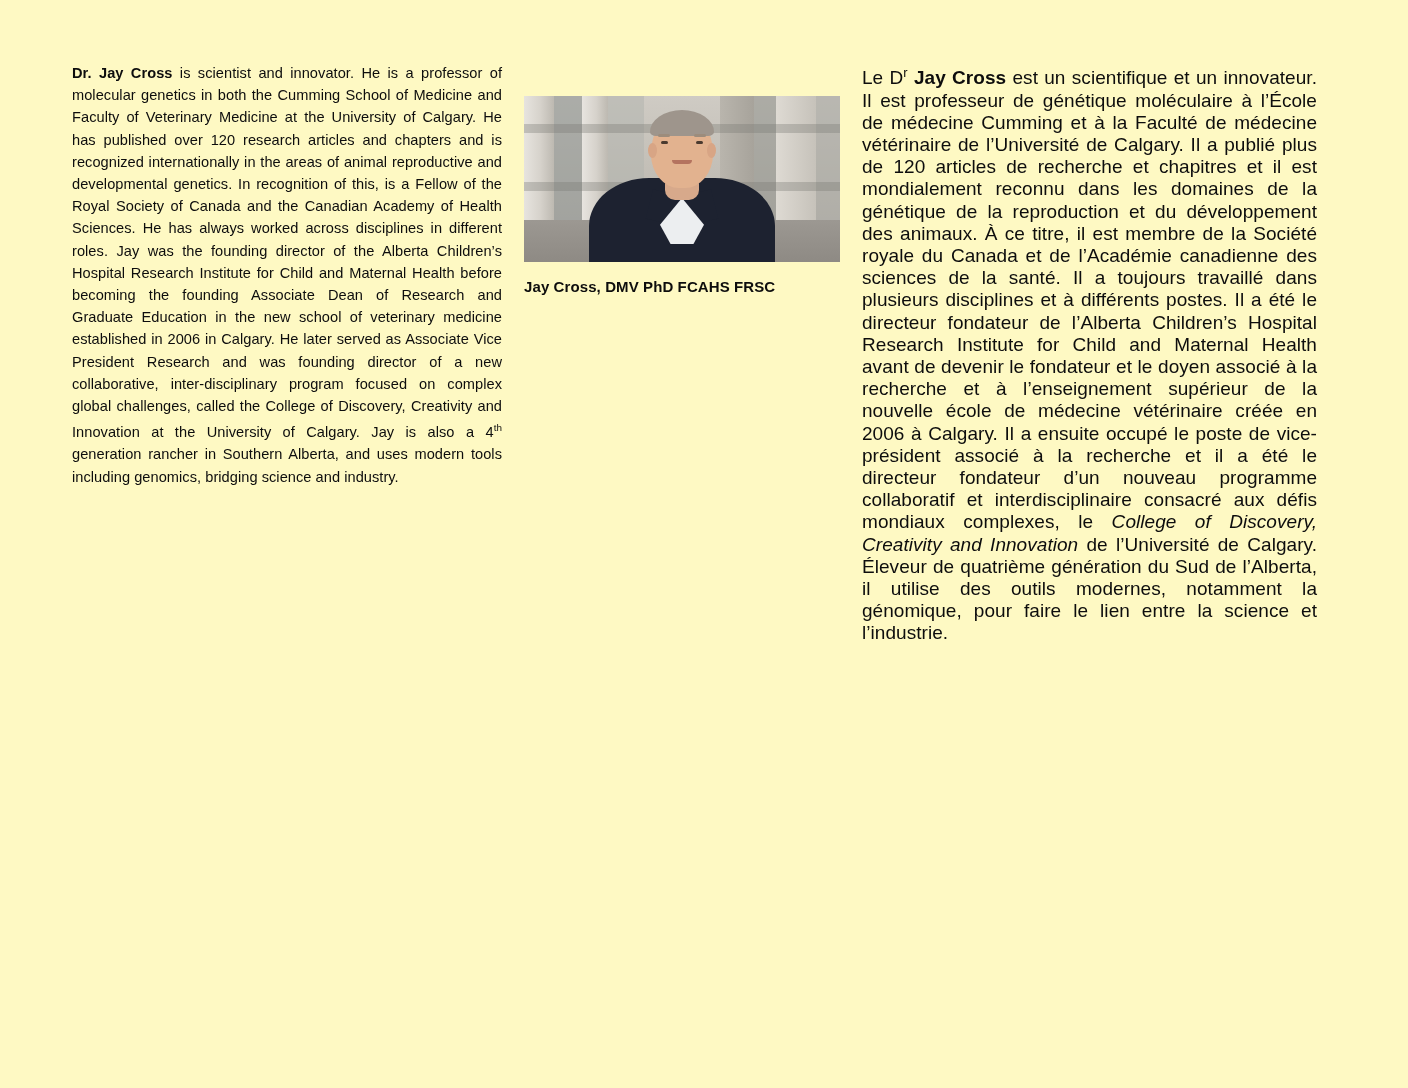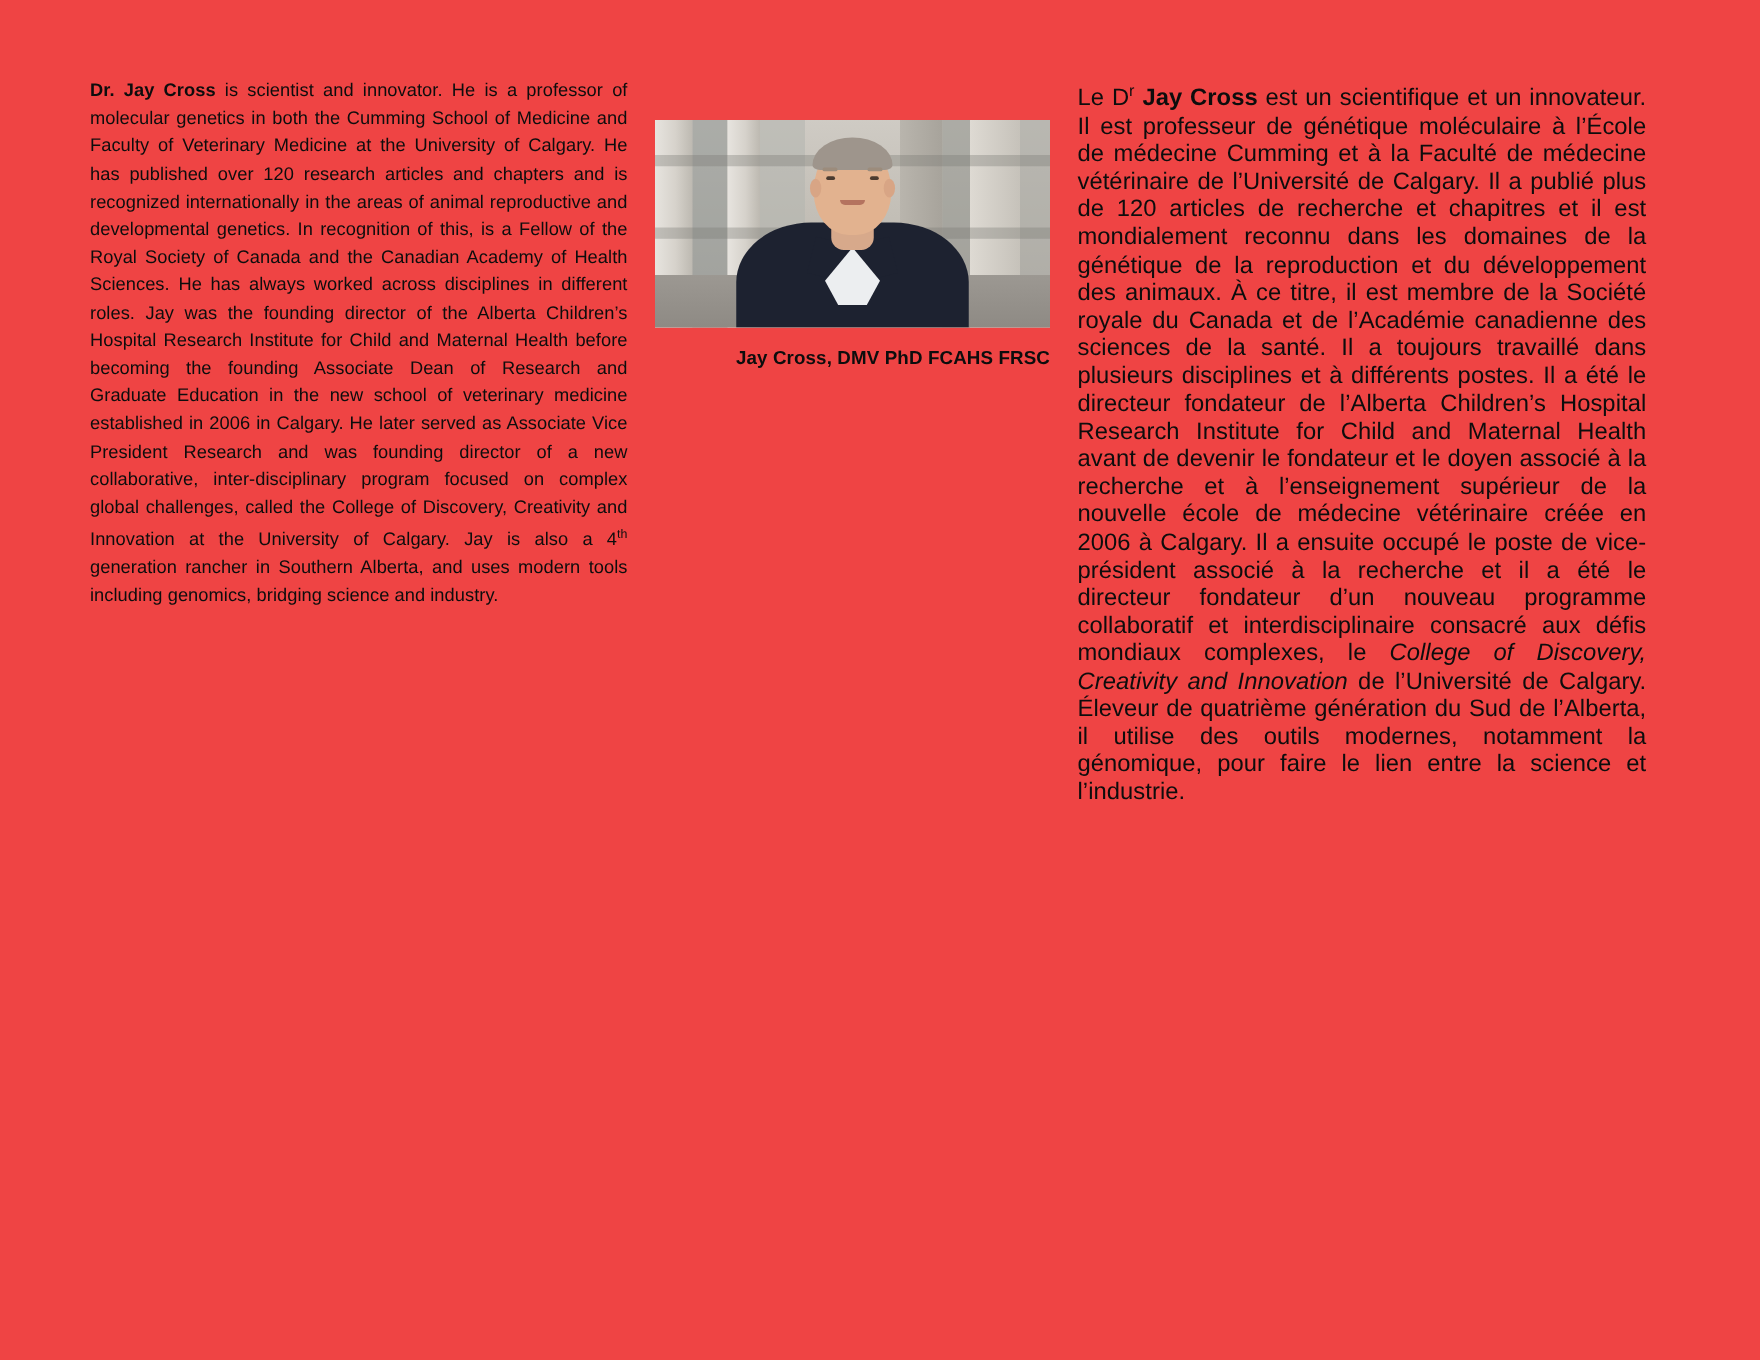--- a/index.html
+++ b/index.html
@@ -11,21 +11,21 @@
     width: 1408px;
     height: 1088px;
     font-family: "Liberation Sans", sans-serif;
     color: #0d0d0d;
     position: relative;
     overflow: hidden;
   }
   .page {
     position: absolute;
     inset: 0;
-    background: #ef4444;
+    background: #fef9c3;
     padding-left: 27px;
   }
 
   
   .col-en {
     position: absolute;
     left: 72px;
     top: 62px;
     width: 430px;
     font-size: 14.6px;
@@ -199,21 +199,21 @@
     left: 50%;
     transform: translateX(-50%);
     width: 20px;
     height: 4px;
     background: #b4735f;
     border-radius: 0 0 10px 10px;
   }
 
   .caption {
     margin-top: 16px;
-    text-align: right;
+    text-align: left;
     font-weight: bold;
     font-size: 15px;
     letter-spacing: .1px;
     color: #0d0d0d;
   }
 
   
   .col-fr {
     position: absolute;
     left: 862px;

